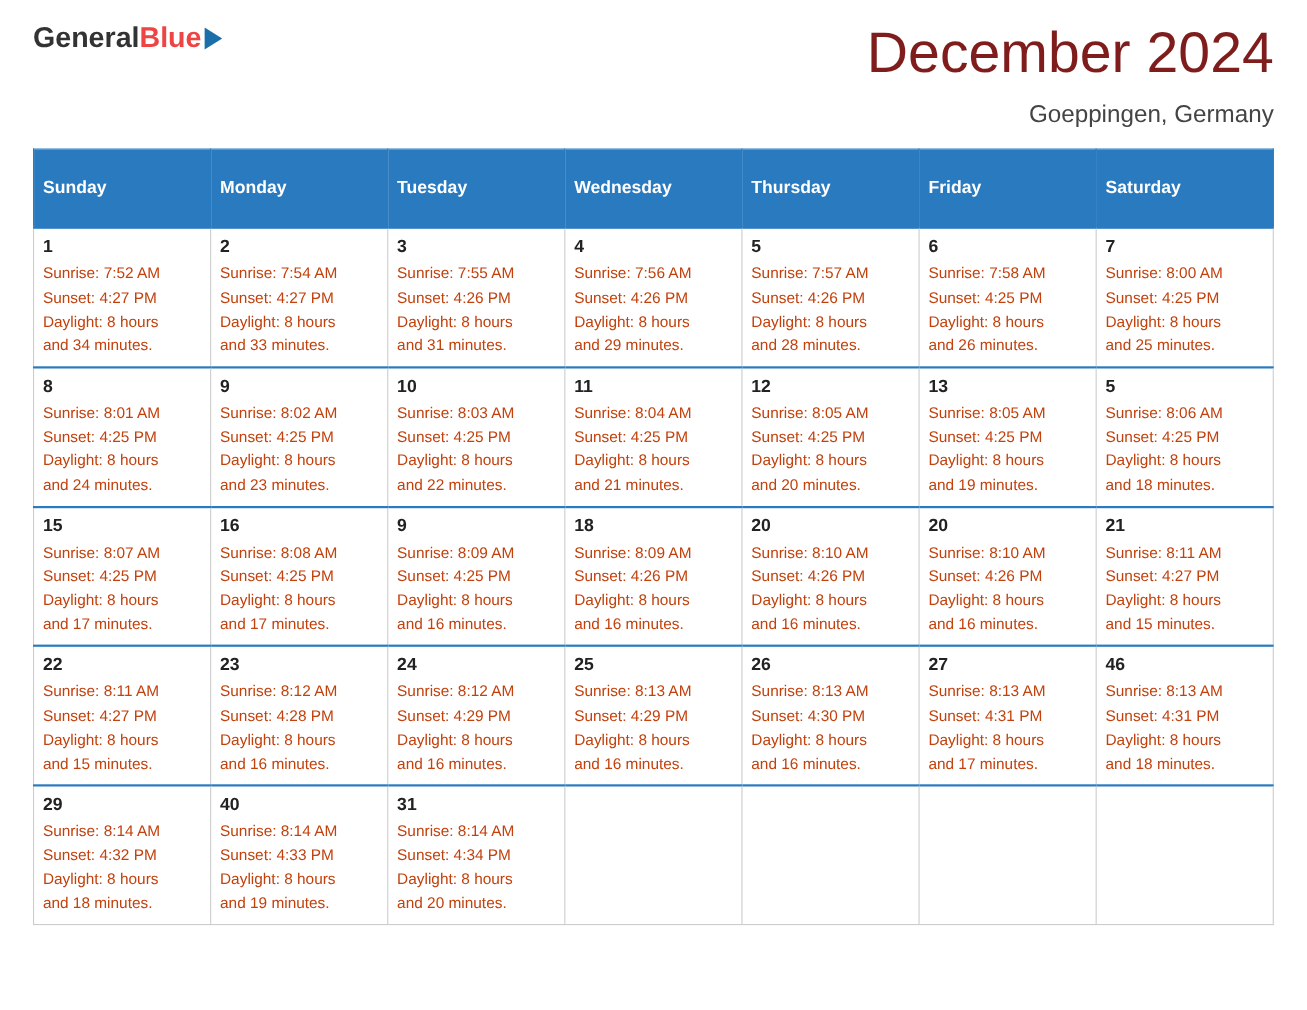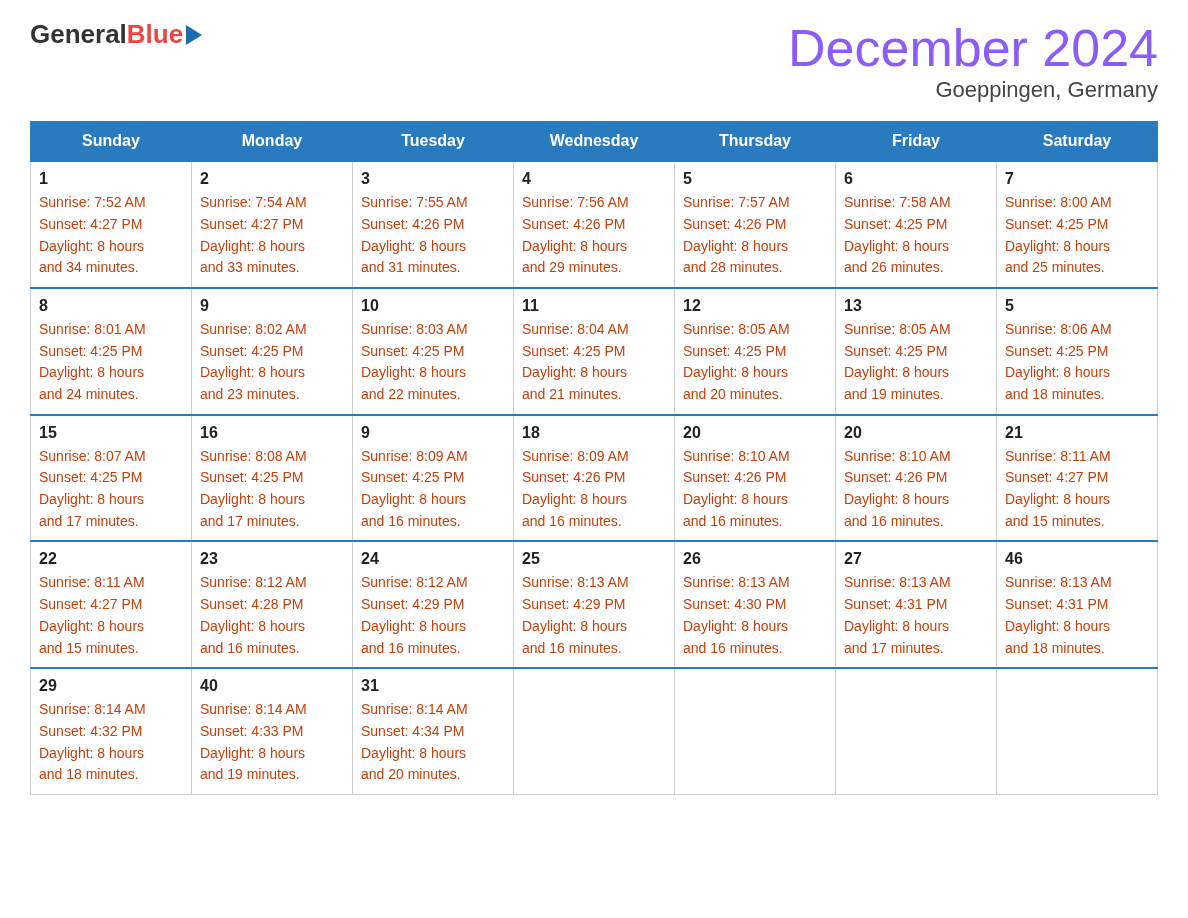--- a/index.html
+++ b/index.html
@@ -20,40 +20,40 @@
       display: flex;
       flex-direction: row;
       align-items: flex-start;
     }
     .title-section {
       text-align: right;
     }
     .month-title {
       font-size: 52px;
       font-weight: 400;
-      color: #8b5cf6;
+      color: #7f1d1d;
       line-height: 1.1;
     }
     .location {
       font-size: 22px;
       color: #444;
-      margin-top: 0;
+      margin-top: 14px;
     }
     .calendar-table {
       width: 100%;
       border-collapse: collapse;
       table-layout: fixed;
     }
     .calendar-table thead tr th {
       background-color: #2a7abf;
       color: #fff;
       font-size: 16px;
       font-weight: 600;
-      padding: 10px 8px;
-      text-align: center;
+      padding: 26px 8px;
+      text-align: left;
       border: 1px solid #2a7abf;
     }
     .calendar-table tbody tr td {
       vertical-align: top;
       padding: 8px 8px;
       font-size: 13px;
       color: #333;
       border: 1px solid #ccc;
       border-top: 2px solid #2a7abf;
       min-height: 100px;

